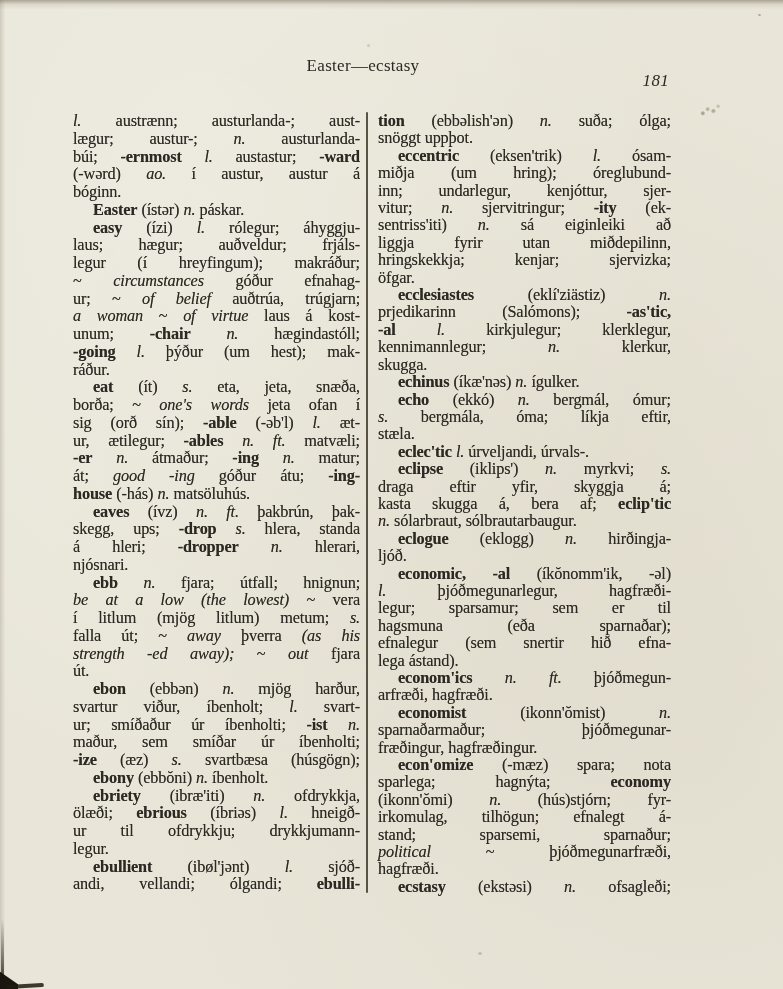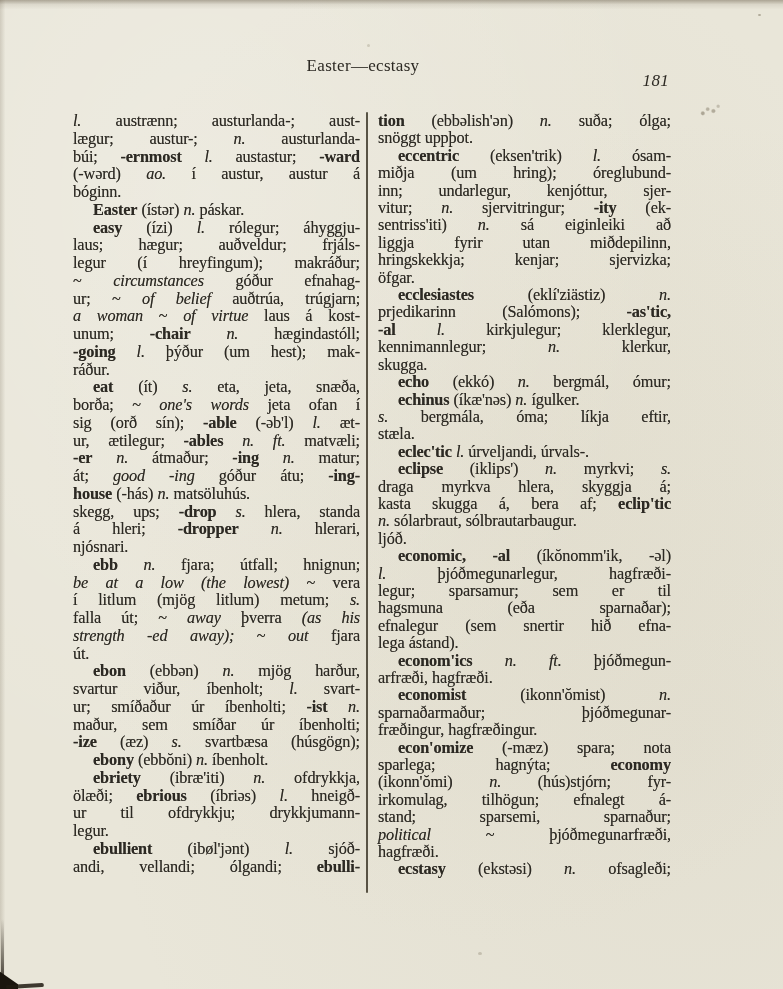--- a/index.html
+++ b/index.html
@@ -96,20 +96,21 @@
         <div class="line">unum; <b>-chair</b> <i>n.</i> hægindastóll;</div>
         <div class="line"><b>-going</b> <i>l.</i> þýður (um hest); mak-</div>
         <div class="line end">ráður.</div>
         <div class="line indent"><b>eat</b> (ít) <i>s.</i> eta, jeta, snæða,</div>
         <div class="line">borða; ~ <i>one's words</i> jeta ofan í</div>
         <div class="line">sig (orð sín); <b>-able</b> (-əb'l) <i>l.</i> æt-</div>
         <div class="line">ur, ætilegur; <b>-ables</b> <i>n. ft.</i> matvæli;</div>
         <div class="line"><b>-er</b> <i>n.</i> átmaður; <b>-ing</b> <i>n.</i> matur;</div>
         <div class="line">át; <i>good -ing</i> góður átu; <b>-ing-</b></div>
         <div class="line end"><b>house</b> (-hás) <i>n.</i> matsöluhús.</div>
+        <div class="line indent"><b>eaves</b> (ívz) <i>n. ft.</i> þakbrún, þak-</div>
         <div class="line">skegg, ups; <b>-drop</b> <i>s.</i> hlera, standa</div>
         <div class="line">á hleri; <b>-dropper</b> <i>n.</i> hlerari,</div>
         <div class="line end">njósnari.</div>
         <div class="line indent"><b>ebb</b> <i>n.</i> fjara; útfall; hnignun;</div>
         <div class="line"><i>be at a low (the lowest)</i> ~ vera</div>
         <div class="line">í litlum (mjög litlum) metum; <i>s.</i></div>
         <div class="line">falla út; ~ <i>away</i> þverra <i>(as his</i></div>
         <div class="line"><i>strength -ed away);</i> ~ <i>out</i> fjara</div>
         <div class="line end">út.</div>
         <div class="line indent"><b>ebon</b> (ebbən) <i>n.</i> mjög harður,</div>
@@ -135,29 +136,30 @@
         <div class="line">vitur; <i>n.</i> sjervitringur; <b>-ity</b> (ek-</div>
         <div class="line">sentriss'iti) <i>n.</i> sá eiginleiki að</div>
         <div class="line">liggja fyrir utan miðdepilinn,</div>
         <div class="line">hringskekkja; kenjar; sjervizka;</div>
         <div class="line end">öfgar.</div>
         <div class="line indent"><b>ecclesiastes</b> (eklí'ziästiz) <i>n.</i></div>
         <div class="line">prjedikarinn (Salómons); <b>-as'tic,</b></div>
         <div class="line"><b>-al</b> <i>l.</i> kirkjulegur; klerklegur,</div>
         <div class="line">kennimannlegur; <i>n.</i> klerkur,</div>
         <div class="line end">skugga.</div>
+        <div class="line indent end"><b>echinus</b> (íkæ'nəs) <i>n.</i> ígulker.</div>
         <div class="line indent"><b>echo</b> (ekkó) <i>n.</i> bergmál, ómur;</div>
-        <div class="line indent end"><b>echinus</b> (íkæ'nəs) <i>n.</i> ígulker.</div>
         <div class="line"><i>s.</i> bergmála, óma; líkja eftir,</div>
         <div class="line end">stæla.</div>
         <div class="line indent end"><b>eclec'tic</b> <i>l.</i> úrveljandi, úrvals-.</div>
         <div class="line indent"><b>eclipse</b> (iklips') <i>n.</i> myrkvi; <i>s.</i></div>
-        <div class="line">draga myrkva hlera, skyggja á;</div>
+        <div class="line">draga eftir yfir, skyggja á;</div>
         <div class="line">kasta skugga á, bera af; <b>eclip'tic</b></div>
         <div class="line end"><i>n.</i> sólarbraut, sólbrautarbaugur.</div>
+        <div class="line indent"><b>eclogue</b> (eklogg) <i>n.</i> hirðingja-</div>
         <div class="line end">ljóð.</div>
         <div class="line indent"><b>economic, -al</b> (íkŏnomm'ik, -əl)</div>
         <div class="line"><i>l.</i> þjóðmegunarlegur, hagfræði-</div>
         <div class="line">legur; sparsamur; sem er til</div>
         <div class="line">hagsmuna (eða sparnaðar);</div>
         <div class="line">efnalegur (sem snertir hið efna-</div>
         <div class="line end">lega ástand).</div>
         <div class="line indent"><b>econom'ics</b> <i>n. ft.</i> þjóðmegun-</div>
         <div class="line end">arfræði, hagfræði.</div>
         <div class="line indent"><b>economist</b> (ikonn'ŏmist) <i>n.</i></div>

